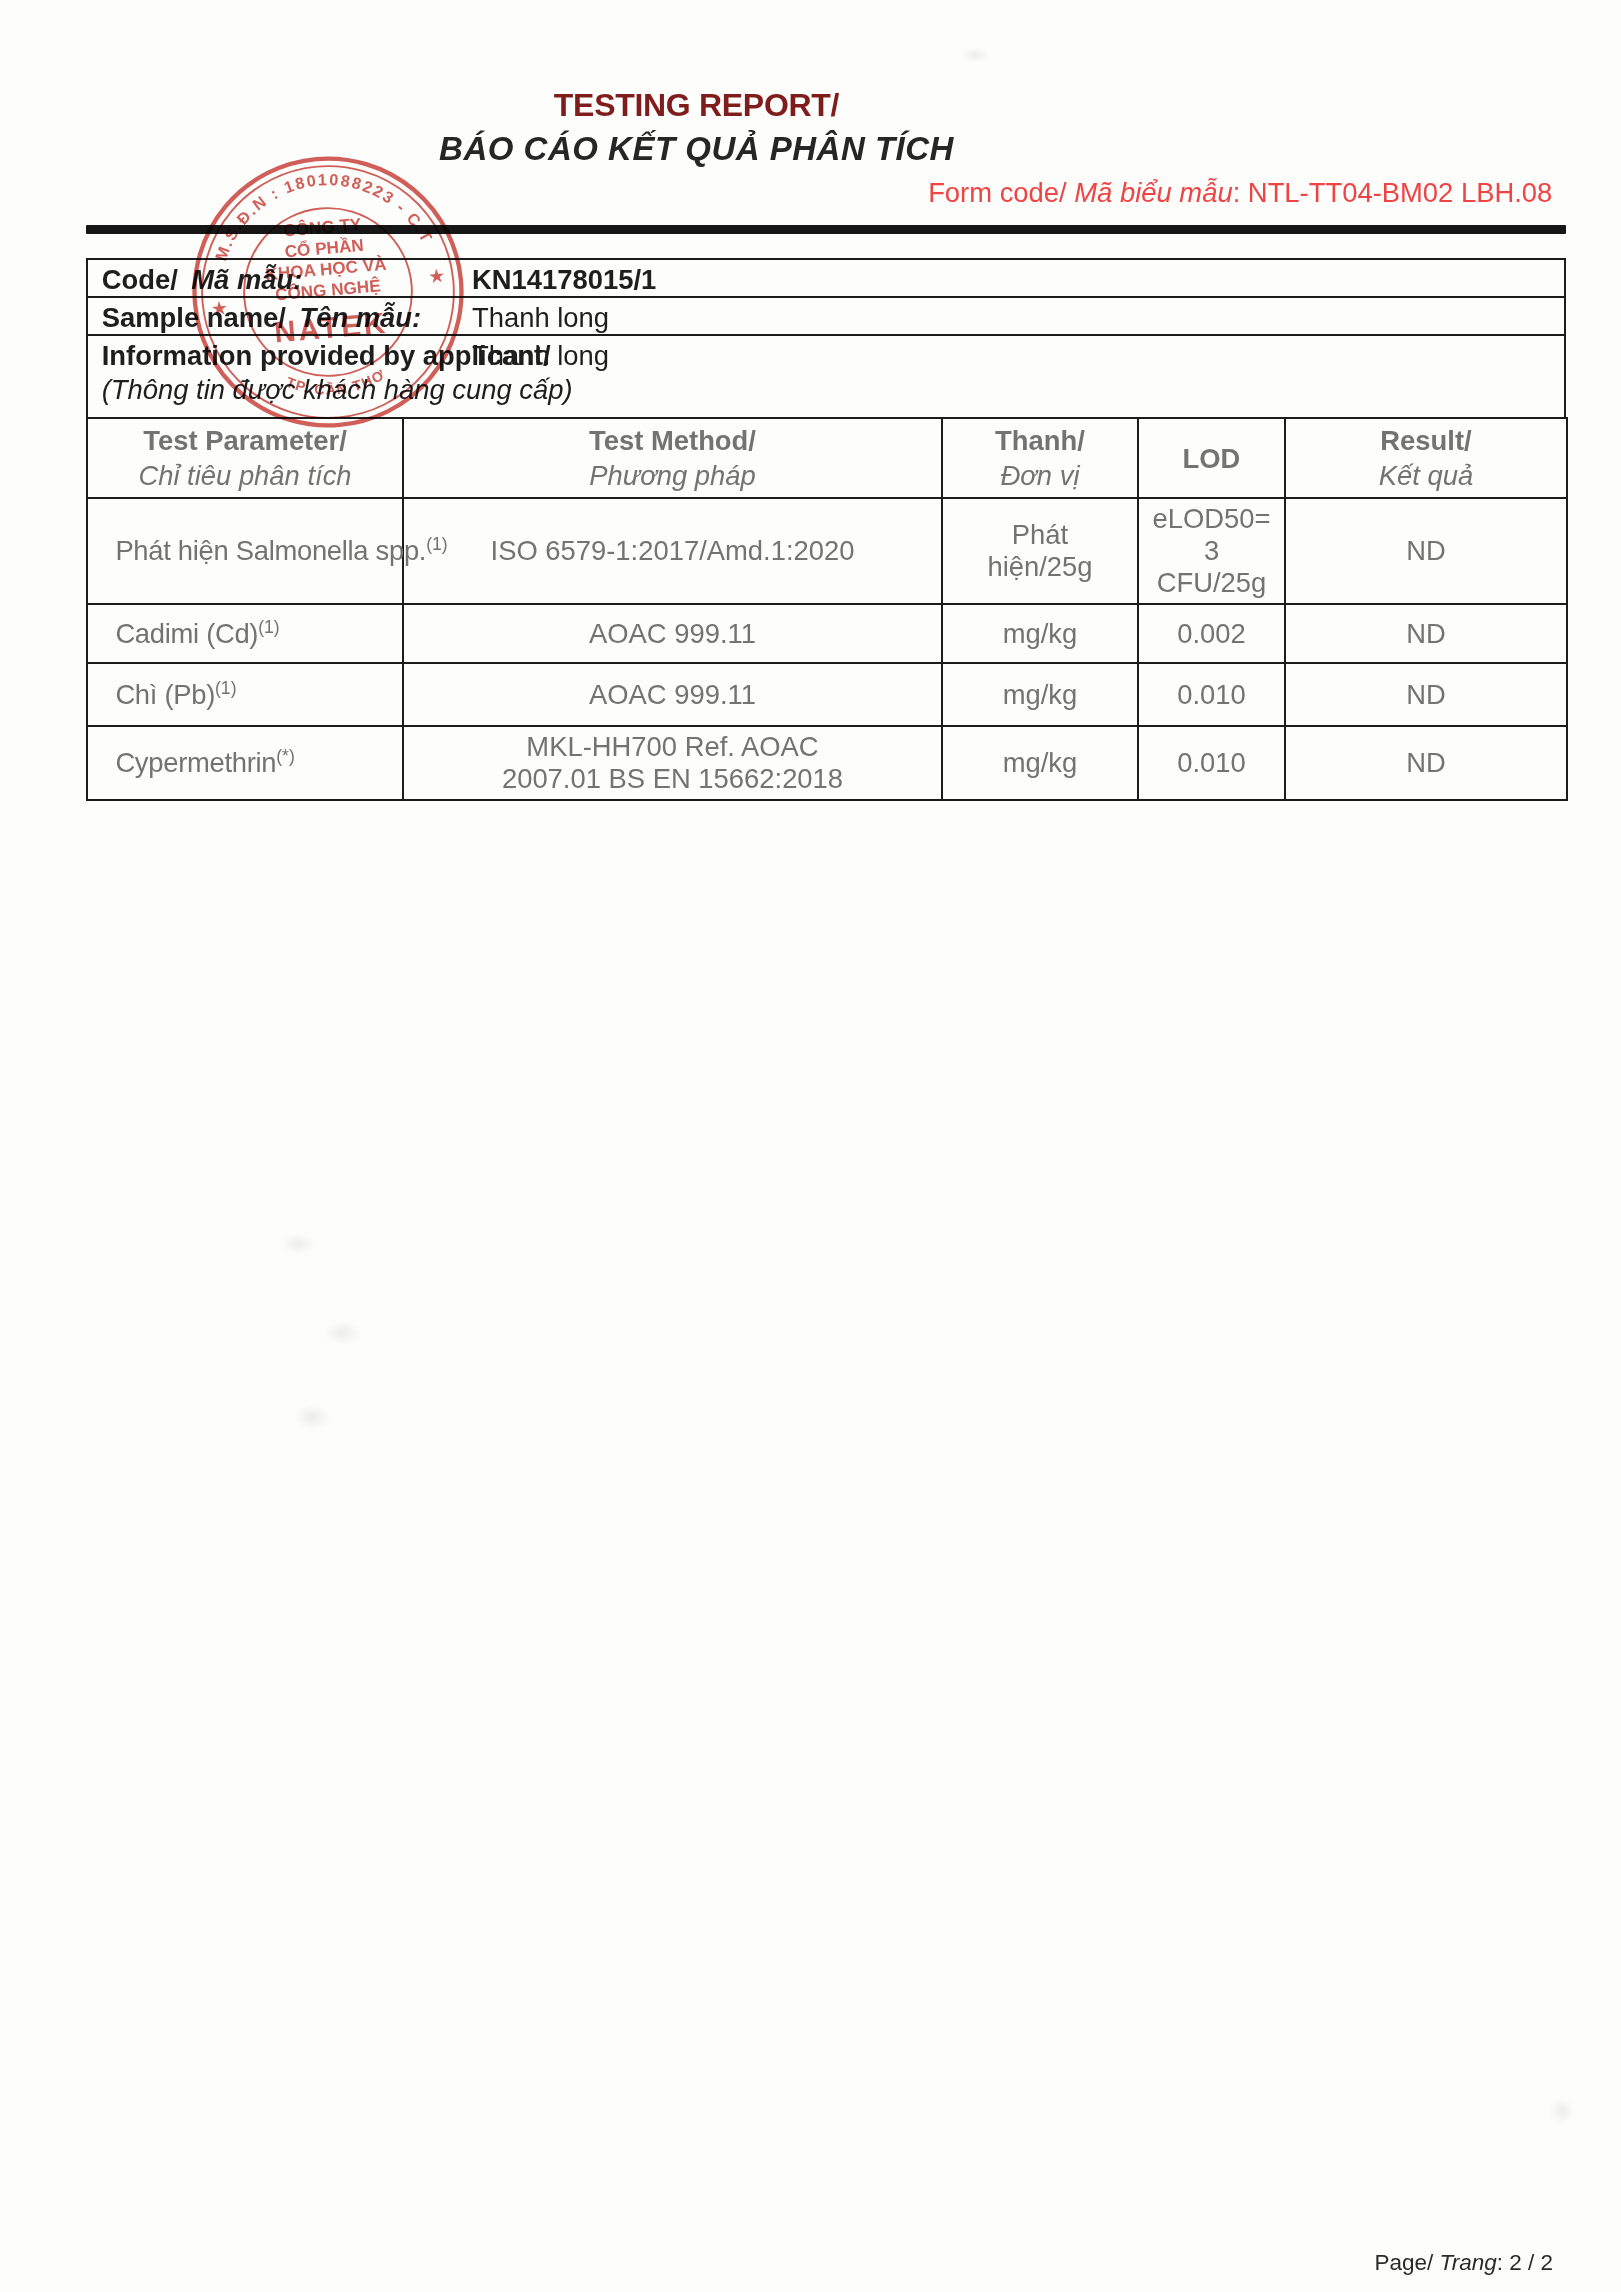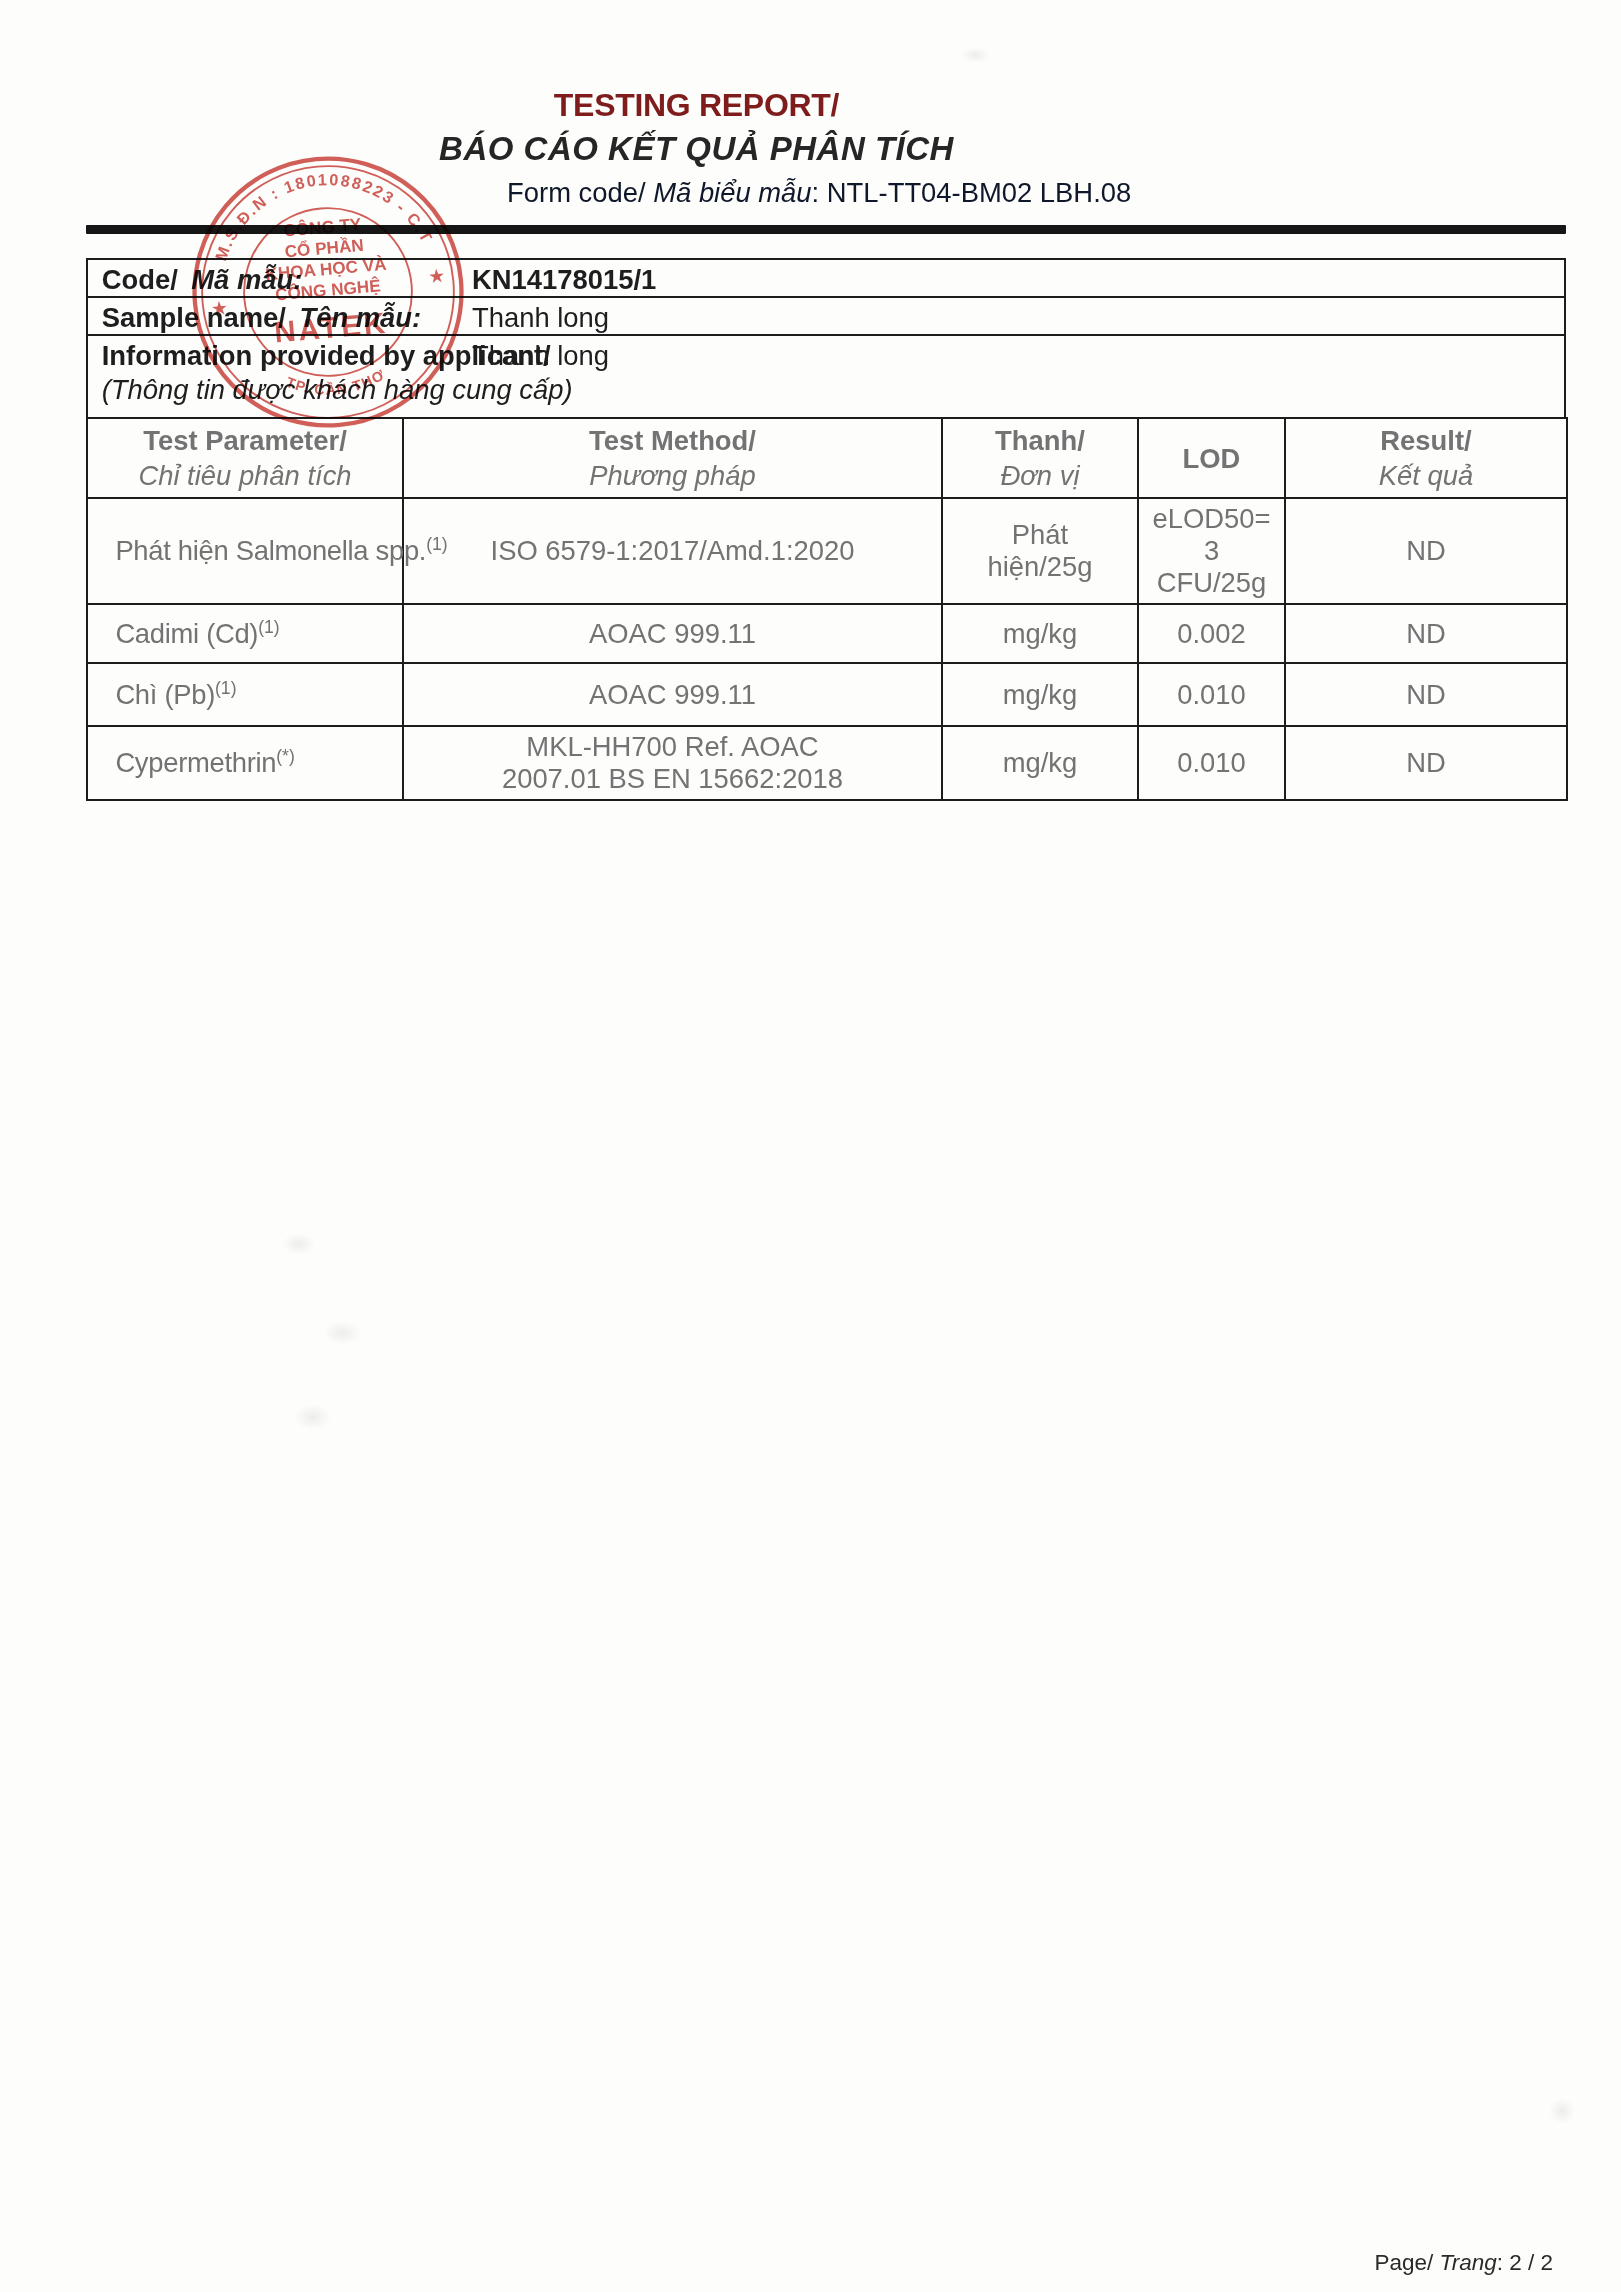--- a/index.html
+++ b/index.html
@@ -11,21 +11,21 @@
     color:#1e1e1e;
     overflow:hidden;
     margin:0 auto;
   }
   .content{position:absolute;left:86px;top:84px;width:1480px;}
 
   
   .titles{width:1221px;text-align:center;}
   .doc-title{font-size:32px;font-weight:bold;letter-spacing:-0.3px;line-height:43px;color:#7f1d1d;}
   .doc-subtitle{font-size:33px;font-weight:bold;font-style:italic;letter-spacing:0.5px;line-height:43px;color:#262626;}
-  .form-code{margin-top:5.9px;text-align:center;font-size:27.4px;line-height:33px;padding-right:13.7px;color:#0f172a;}
+  .form-code{margin-top:5.9px;text-align:right;font-size:27.4px;line-height:33px;padding-right:13.7px;color:#ef4444;}
   .form-code .vi{font-style:italic;}
   .rule-bar{margin-top:15.7px;height:9.8px;background:#161616;border-radius:1px;}
 
   
   .info-table{margin-top:24px;border:2px solid #1c1c1c;}
   .info-row{position:relative;border-bottom:2px solid #1c1c1c;box-sizing:border-box;}
   .info-row:last-child{border-bottom:none;}
   .info-row .lbl{padding:2px 0 2px 13.7px;font-size:27.4px;font-weight:bold;line-height:35px;}
   .info-row .lbl .vi{font-style:italic;margin-left:5.9px;}
   .info-row .lbl .vi-sub{display:block;font-style:italic;font-weight:normal;line-height:33px;}

